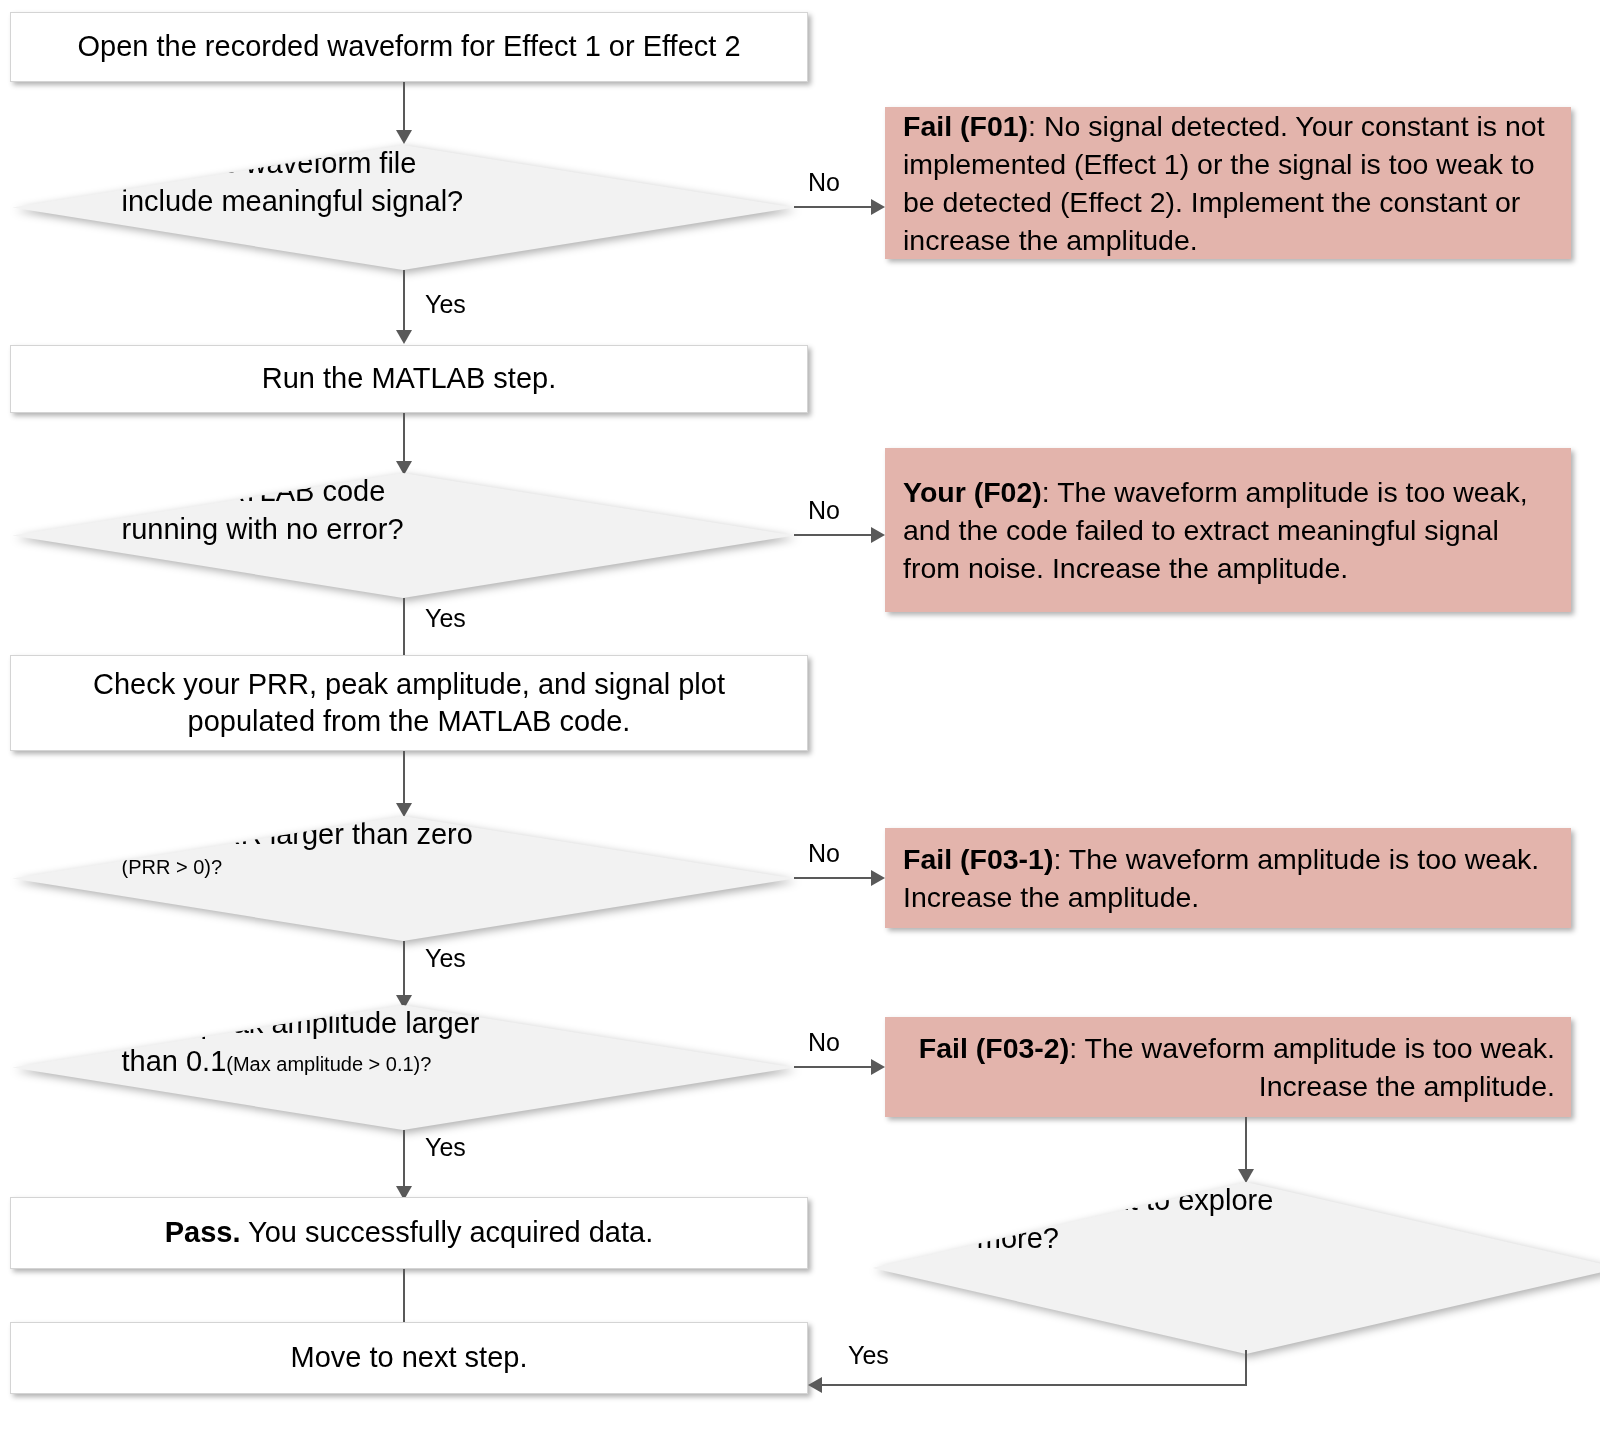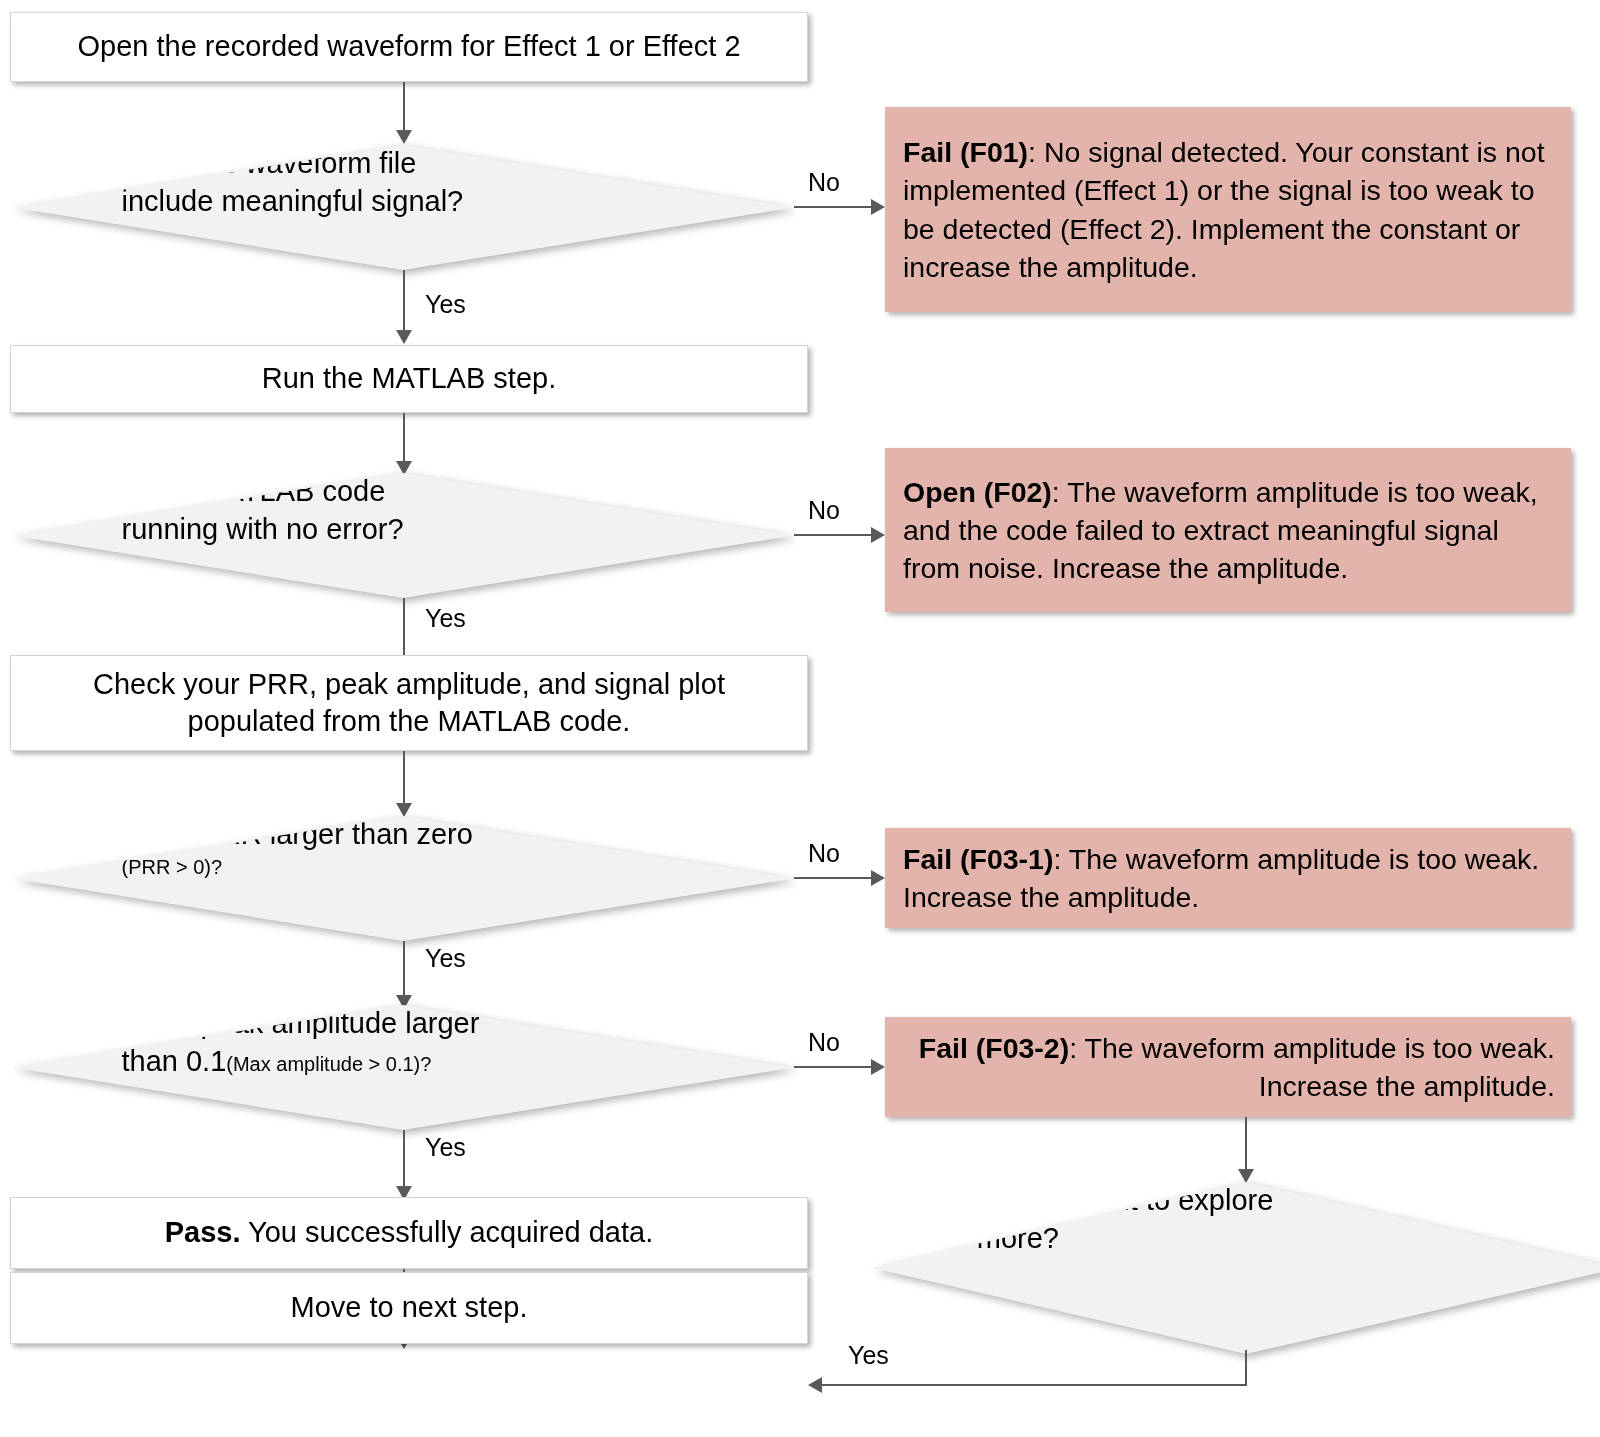--- a/index.html
+++ b/index.html
@@ -129,21 +129,21 @@
         <div>Does the waveform file</div>
         <div>include meaningful signal?</div>
       </div>
     </div>
   </div>
 
   <div class="hline" style="left:794px; top:206px; width:77px;"></div>
   <div class="arrow-right" style="left:871px; top:199px;"></div>
   <div class="edge-label" style="left:808px; top:168px;">No</div>
 
-  <div class="node fail" style="left:885px; top:107px; width:686px; height:205px;">
+  <div class="node fail" style="left:885px; top:107px; width:686px; height:152px;">
     <div class="inner">
       <span class="b">Fail (F01)</span><span>: </span><span>No signal detected. Your constant is not implemented (Effect 1) or the signal is too weak to be detected (Effect 2). Implement the constant or increase the amplitude.</span>
     </div>
   </div>
 
   <div class="vline" style="left:403px; top:270px; height:62px;"></div>
   <div class="arrow-down" style="left:396px; top:330px;"></div>
   <div class="edge-label" style="left:425px; top:290px;">Yes</div>
 
   <div class="node proc" style="left:10px; top:345px; width:798px; height:68px;">
@@ -161,21 +161,21 @@
       </div>
     </div>
   </div>
 
   <div class="hline" style="left:794px; top:534px; width:77px;"></div>
   <div class="arrow-right" style="left:871px; top:527px;"></div>
   <div class="edge-label" style="left:808px; top:496px;">No</div>
 
   <div class="node fail" style="left:885px; top:448px; width:686px; height:164px;">
     <div class="inner">
-      <span class="b">Open (F02)</span><span>: </span><span>The waveform amplitude is too weak, and the code failed to extract meaningful signal from noise. Increase the amplitude.</span>
+      <span class="b">Your (F02)</span><span>: </span><span>The waveform amplitude is too weak, and the code failed to extract meaningful signal from noise. Increase the amplitude.</span>
     </div>
   </div>
 
   <div class="vline" style="left:403px; top:598px; height:60px;"></div>
   <div class="arrow-down" style="left:396px; top:656px;"></div>
   <div class="edge-label" style="left:425px; top:604px;">Yes</div>
 
   <div class="node proc" style="left:10px; top:655px; width:798px; height:96px;">
     <span>
       <span style="display:block">Check your PRR, peak amplitude, and signal plot</span>
@@ -234,21 +234,21 @@
   <div class="arrow-down" style="left:396px; top:1186px;"></div>
   <div class="edge-label" style="left:425px; top:1133px;">Yes</div>
 
   <div class="node proc" style="left:10px; top:1197px; width:798px; height:72px;justify-content:center;">
     <span><span class="b">Pass.</span><span> You successfully acquired data.</span></span>
   </div>
 
   <div class="vline" style="left:403px; top:1269px; height:68px;"></div>
   <div class="arrow-down" style="left:396px; top:1335px;"></div>
 
-  <div class="node proc" style="left:10px; top:1272px; width:798px; height:72px;">
+  <div class="node proc" style="left:10px; top:1322px; width:798px; height:72px;">
     <span>Move to next step.</span>
   </div>
 
   <div class="vline" style="left:1245px; top:1117px; height:54px;"></div>
   <div class="arrow-down" style="left:1238px; top:1169px;"></div>
 
   <div class="decision-wrap" style="left:872px; top:1182px; width:748px; height:172px;">
     <div class="decision">
       <div class="dtext">
         <div>Do you want to explore</div>

